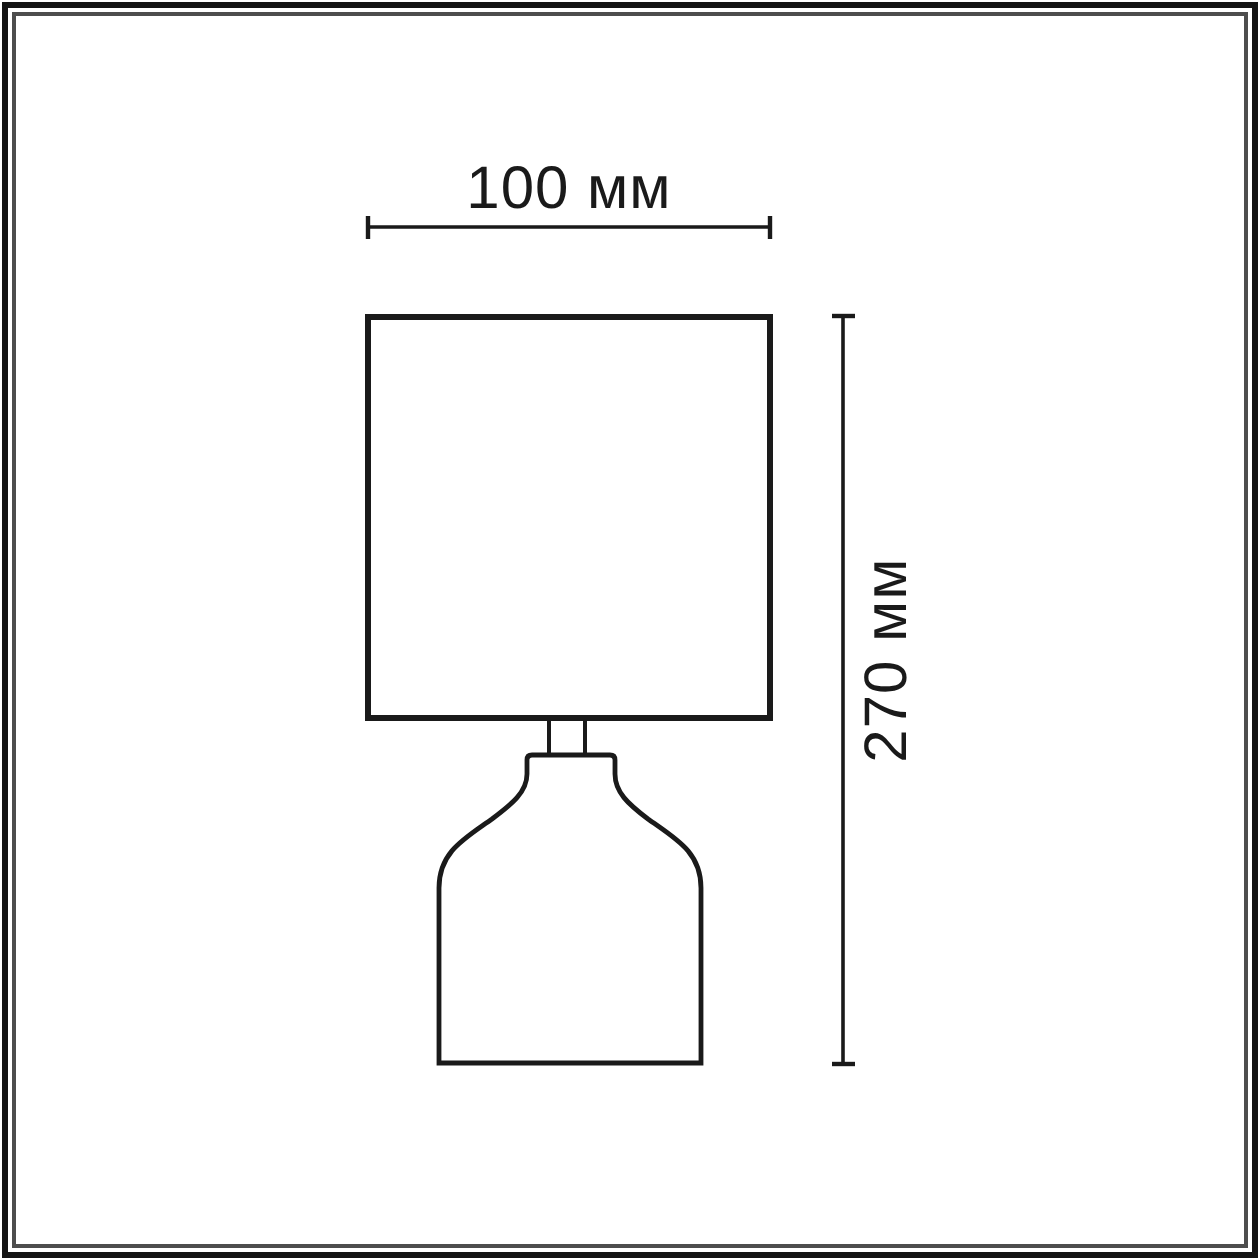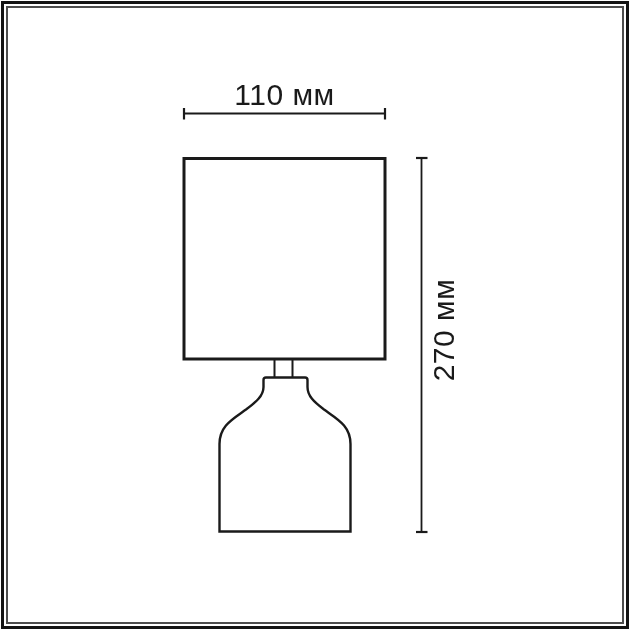--- a/index.html
+++ b/index.html
@@ -95,17 +95,17 @@
              Q 263.5 377.5 266 377.5
              L 305 377.5
              Q 307.5 377.5 307.5 380
              L 307.5 387
              C 307.5 396 314 402 324 409.5
              C 338 419.5 350.5 426 350.5 444
              L 350.5 531.5
              Z" fill="none" stroke-width="2.4" stroke-linejoin="miter" stroke="#1a1a1a"></path>
   </svg>
 
-  <div class="dim-label dim-label-width" style="color: rgb(26, 26, 26);">110 мм</div>
+  <div class="dim-label dim-label-width" style="color: rgb(26, 26, 26);">100 мм</div>
 
   <div class="dim-label dim-label-height" style="color: rgb(26, 26, 26);">270 мм</div>
 
 </div>
 
 </body></html>

